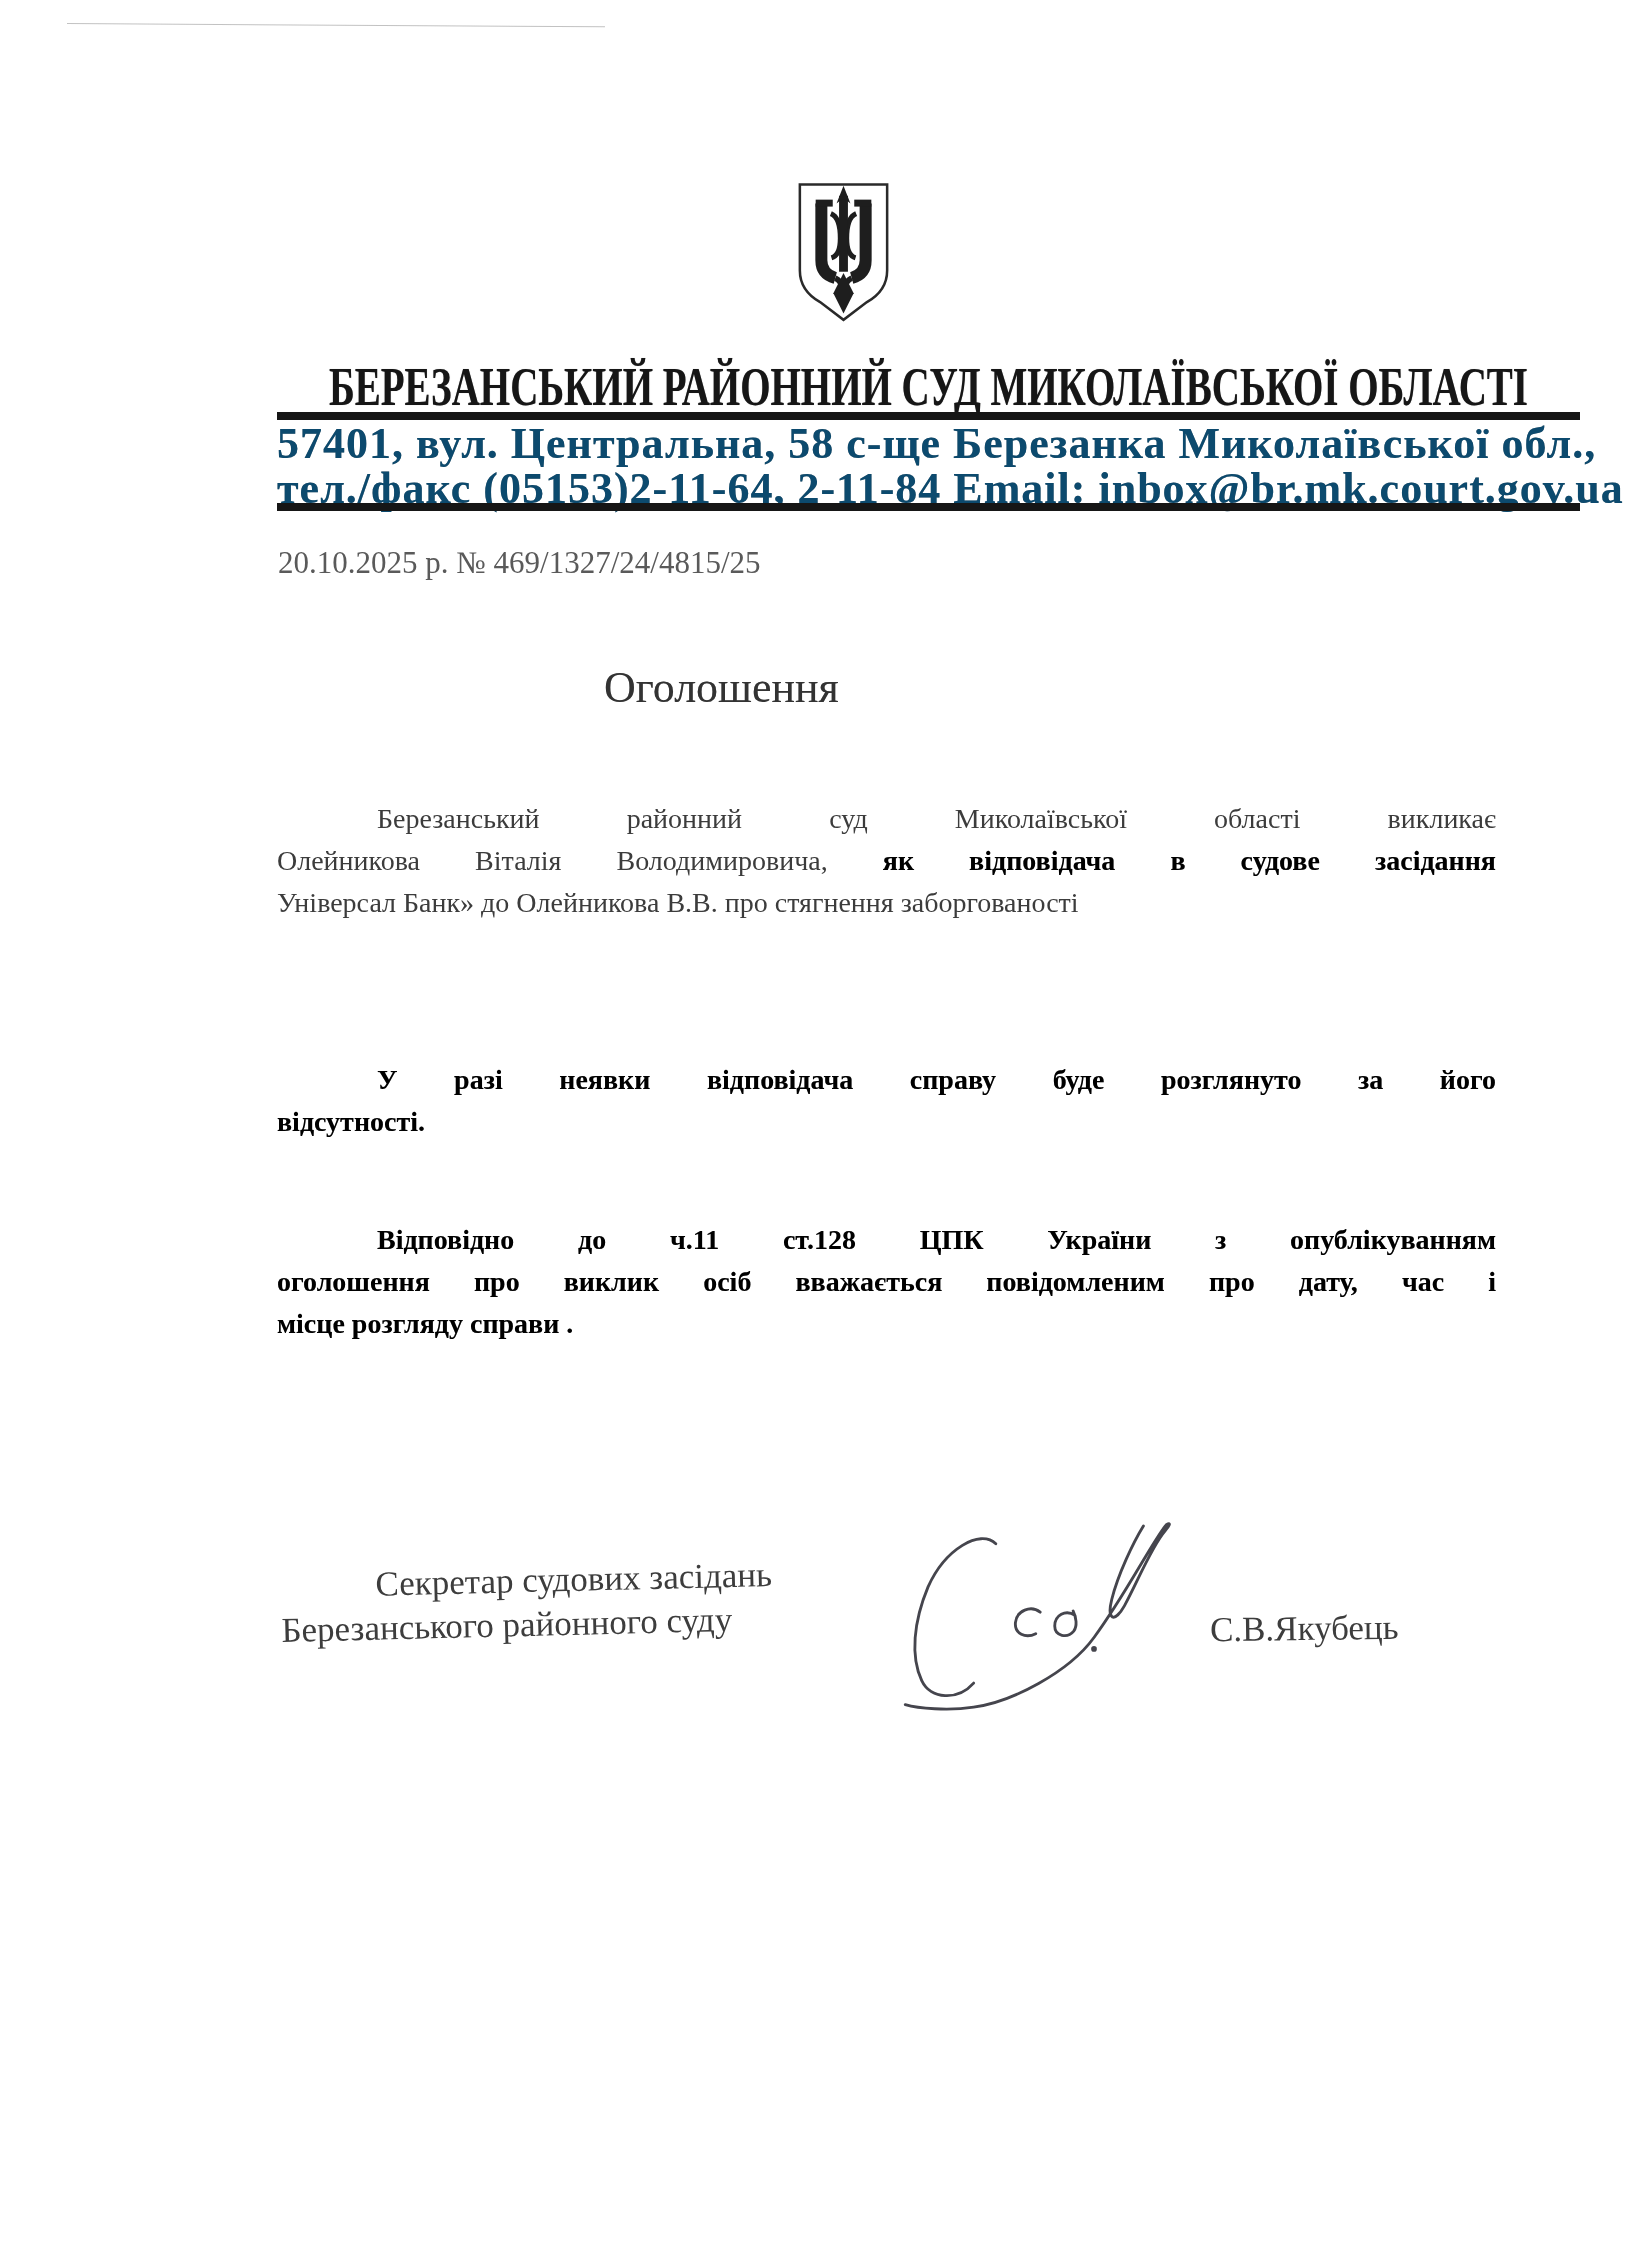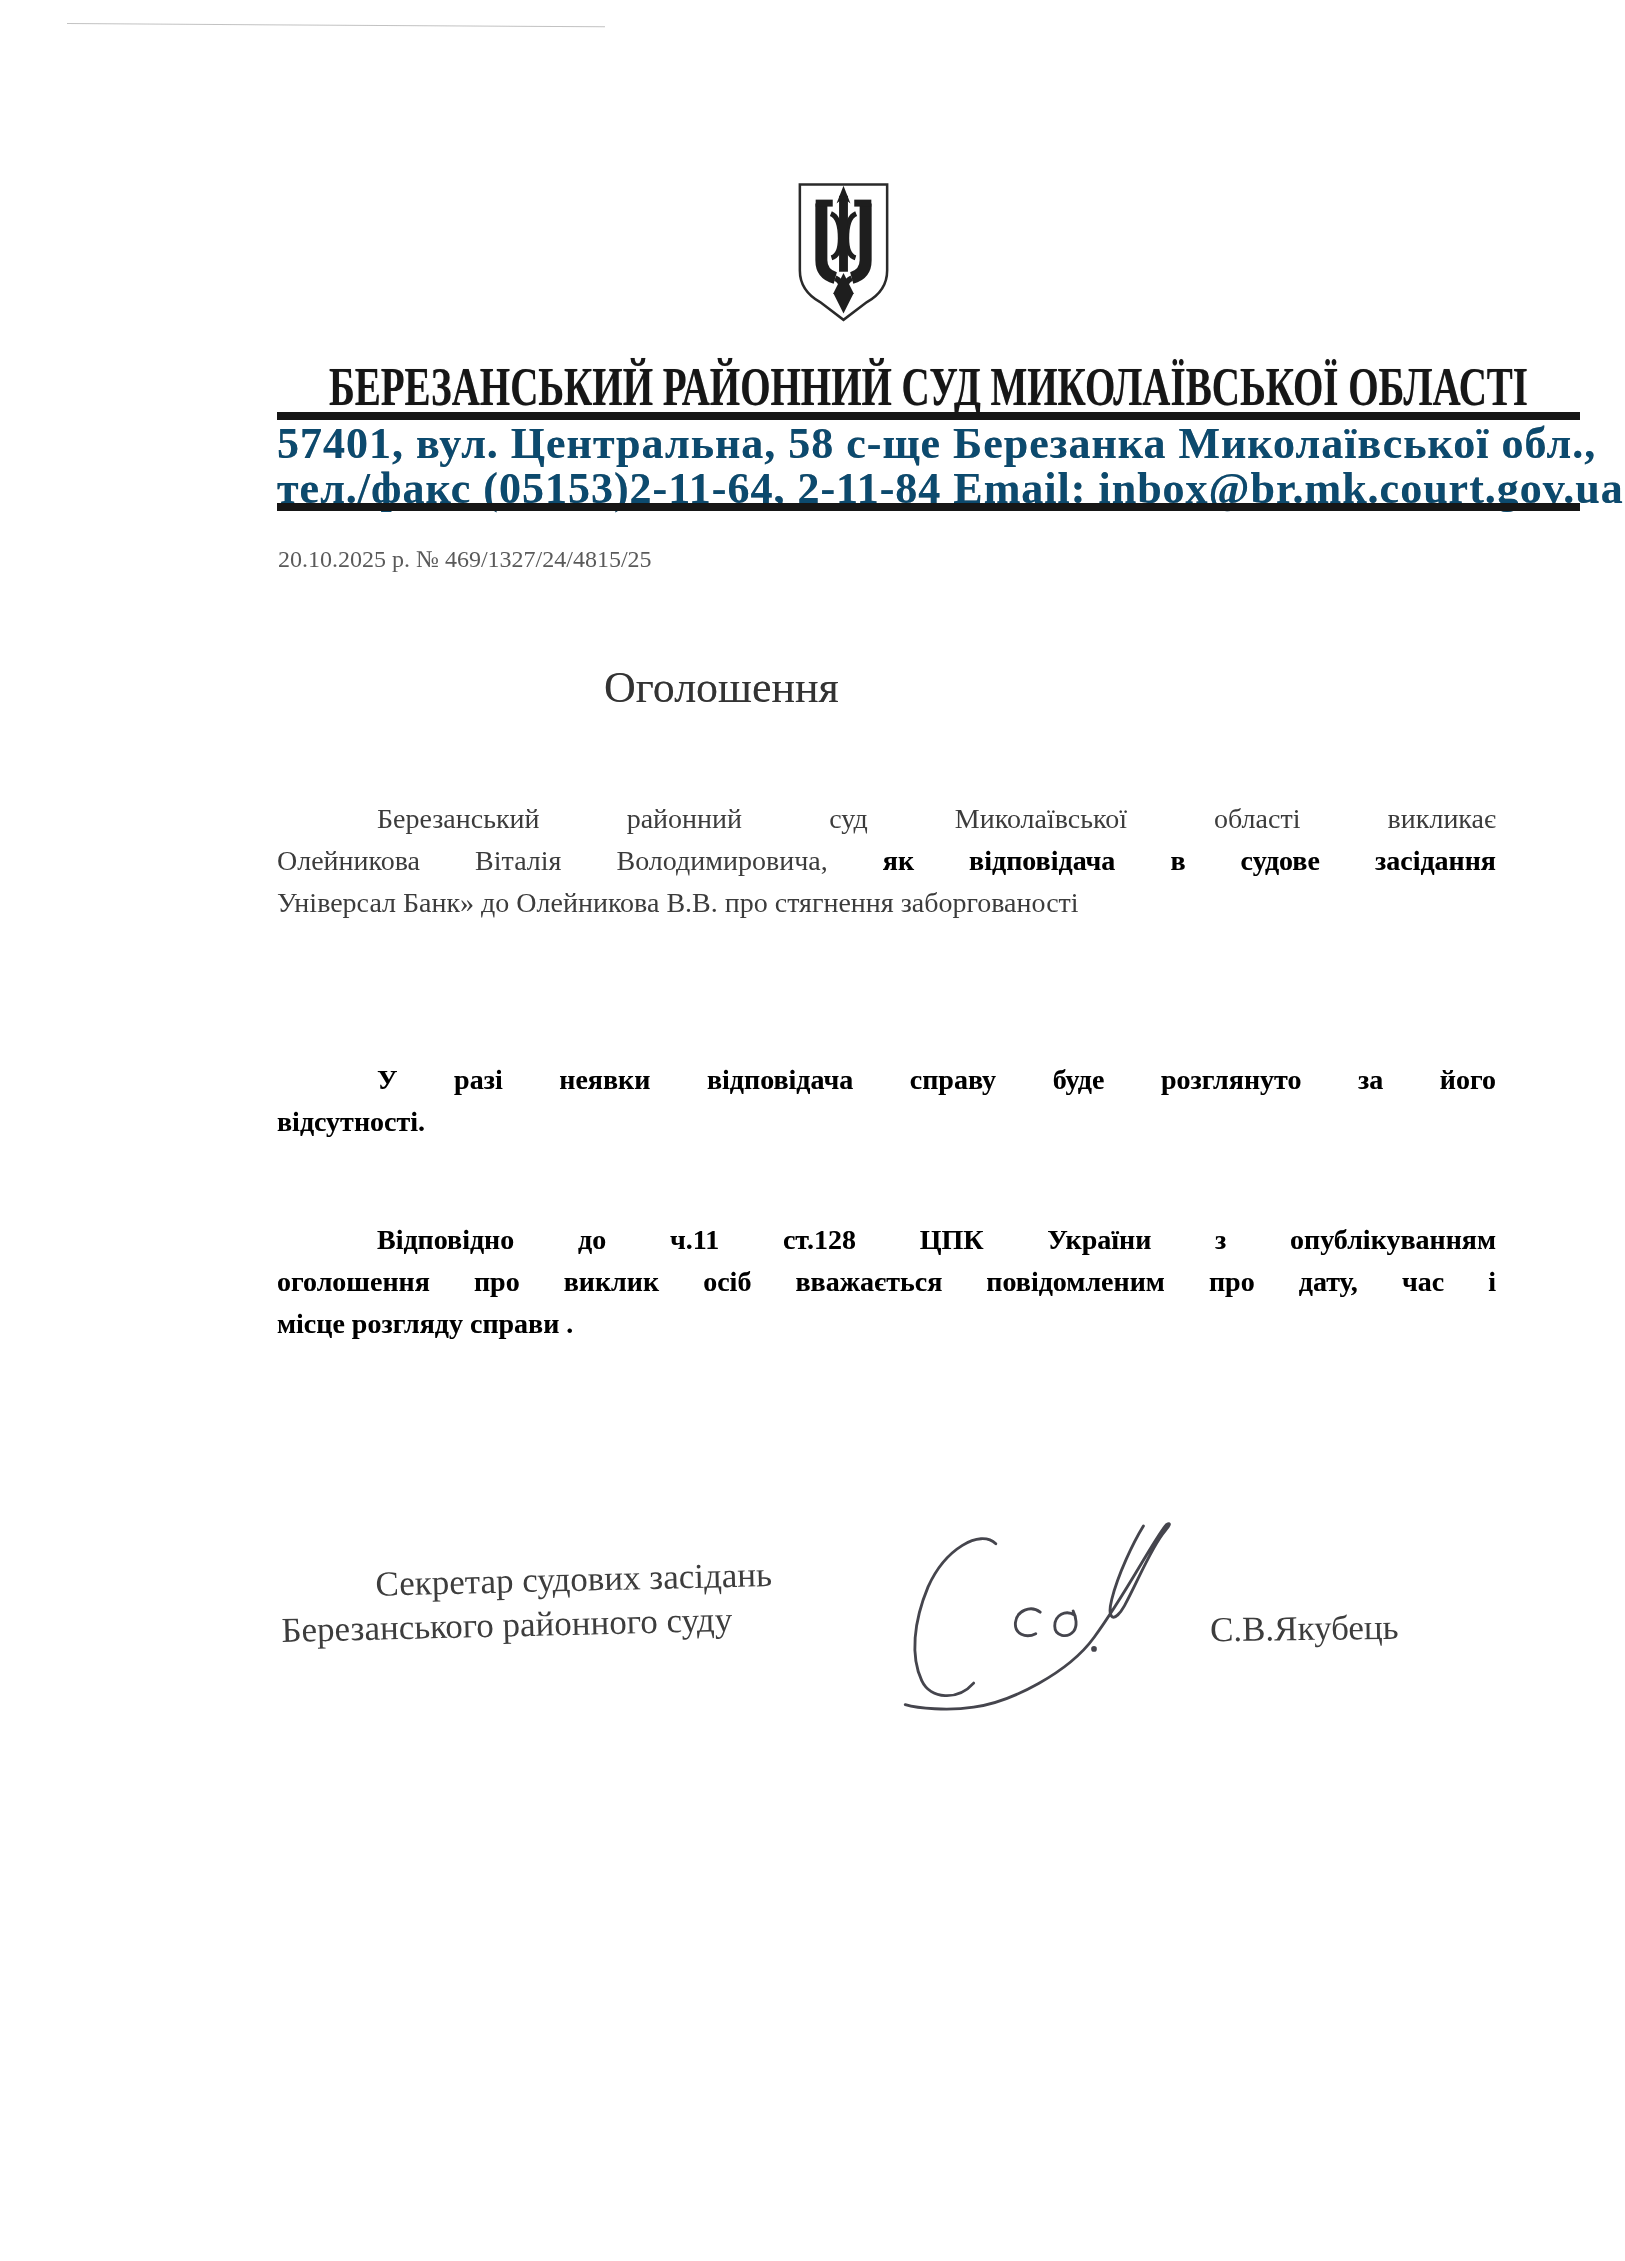--- a/index.html
+++ b/index.html
@@ -32,21 +32,21 @@
   .bar-bottom{top:503px;}
   .addr{
     position:absolute;left:277px;width:1303px;text-align:center;
     font-weight:bold;font-size:44px;line-height:1;letter-spacing:1px;
     color:#0c4a6e;white-space:nowrap;text-shadow:0 0 0.6px rgba(0,0,0,.4);
   }
   .addr1{top:422px;}
   .addr2{top:467px;}
   .ref-line{
     position:absolute;left:278px;top:547px;
-    font-size:24px;line-height:1;color:#5a5a5a;white-space:nowrap;
+    font-size:31px;line-height:1;color:#5a5a5a;white-space:nowrap;
   }
   .doc-title{
     position:absolute;left:604px;top:666px;
     font-weight:normal;font-size:44px;line-height:1;color:#333333;
     text-shadow:0 0 0.6px rgba(0,0,0,.35);white-space:nowrap;
   }
   .para{
     position:absolute;left:277px;width:1219px;
     font-size:28px;line-height:42px;color:#3c3c3c;
   }

